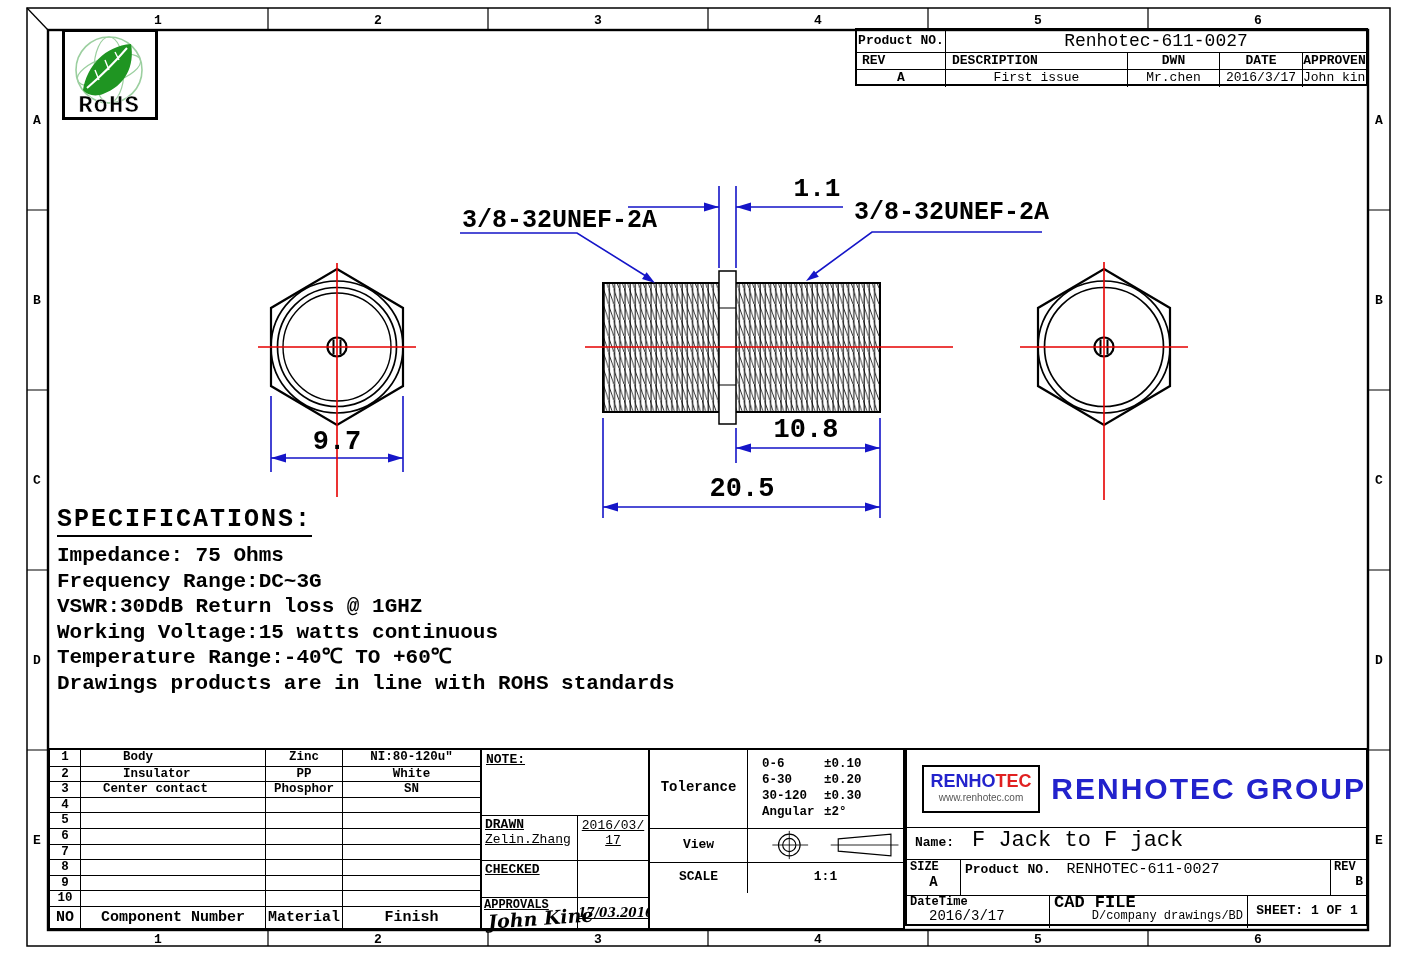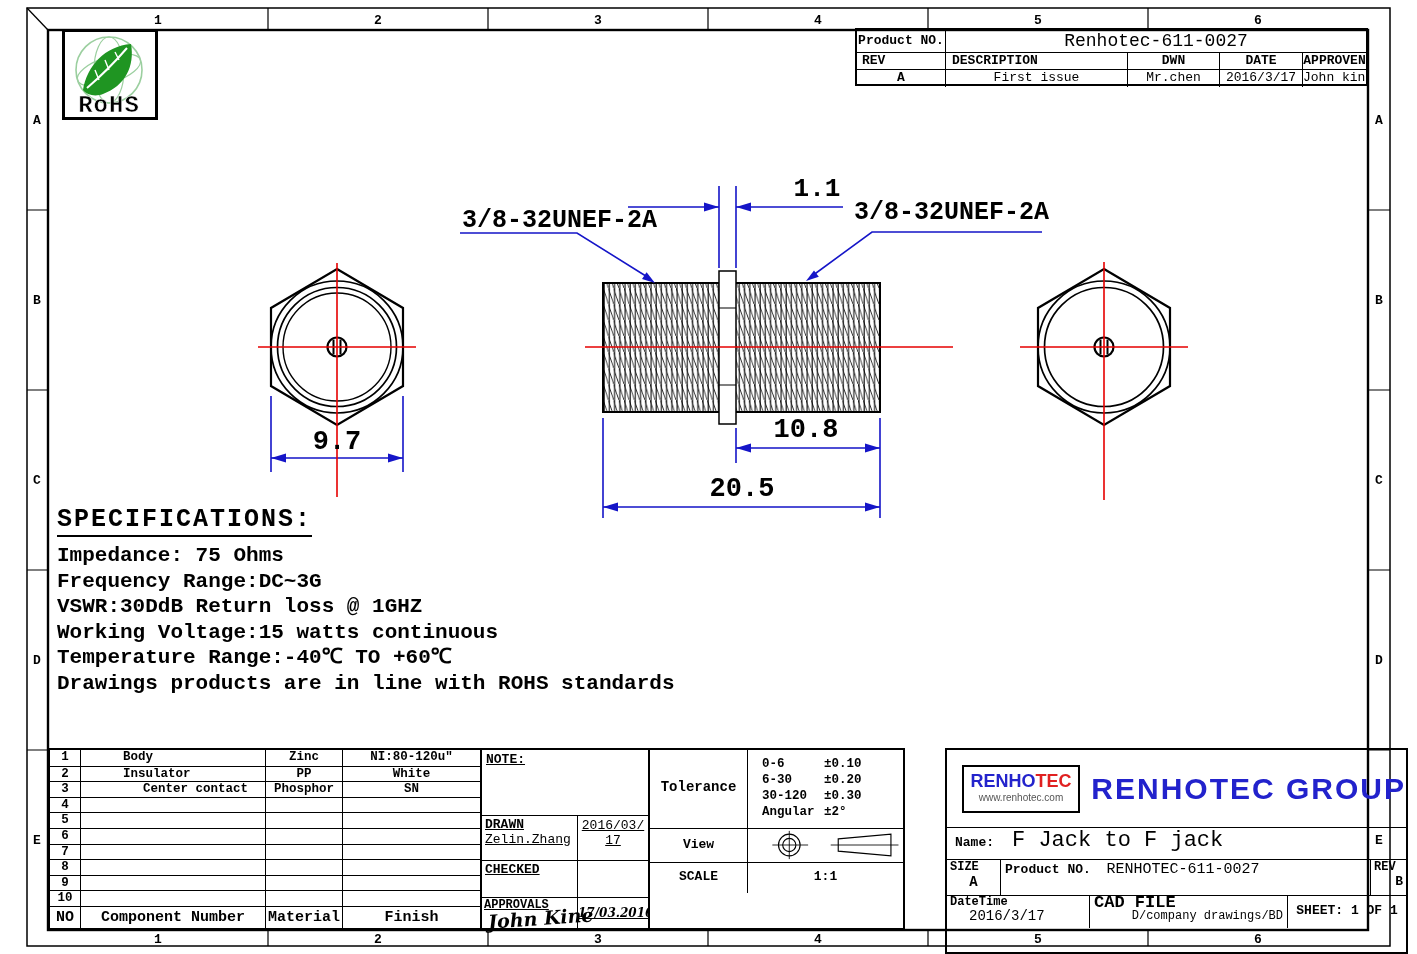--- a/index.html
+++ b/index.html
@@ -197,21 +197,21 @@
       <div class="cell cen bl" style="flex:1;">NI:80-120u″</div>
     </div>
   <div class="row bt" style="height:15.6px;">
       <div class="cell cen" style="width:30px;">2</div>
       <div class="cell bl" style="width:185px;padding-left:42px;">Insulator</div>
       <div class="cell cen bl" style="width:77px;">PP</div>
       <div class="cell cen bl" style="flex:1;">White</div>
     </div>
   <div class="row bt" style="height:15.6px;">
       <div class="cell cen" style="width:30px;">3</div>
-      <div class="cell bl" style="width:185px;padding-left:62px;">Center contact</div>
+      <div class="cell bl" style="width:185px;padding-left:22px;">Center contact</div>
       <div class="cell cen bl" style="width:77px;">Phosphor</div>
       <div class="cell cen bl" style="flex:1;">SN</div>
     </div>
   <div class="row bt" style="height:15.6px;">
       <div class="cell cen" style="width:30px;">4</div>
       <div class="cell bl" style="width:185px;padding-left:42px;"></div>
       <div class="cell cen bl" style="width:77px;"></div>
       <div class="cell cen bl" style="flex:1;"></div>
     </div>
   <div class="row bt" style="height:15.6px;">
@@ -319,21 +319,21 @@
         </g>
       </svg>
     </div>
   </div>
   <div class="row bt" style="height:31px;">
     <div class="cell b cen" style="width:97px;line-height:28px;">SCALE</div>
     <div class="cell b cen bl" style="flex:1;line-height:28px;">1:1</div>
   </div>
 </div>
 
-<div class="abs" style="left:905px;top:748px;width:463px;height:206px;border:2px solid #000;border-left:2px solid #000;margin-left:40px;">
+<div class="abs" style="left:905px;top:748px;width:463px;height:178px;border:2px solid #000;border-left:2px solid #000;">
 
   <div class="row" style="height:77px;align-items:center;">
     <div style="margin-left:15px;width:118px;height:48px;border:2px solid #000;box-sizing:border-box;text-align:center;overflow:hidden;">
       <div class="sans b" style="font-size:18px;line-height:22px;margin-top:3px;letter-spacing:0px;">
         <span style="color:#2323cc;">RENHO</span><span style="color:#e02020;">TEC</span>
       </div>
       <div class="sans" style="font-size:10px;color:#555;line-height:12px;">www.renhotec.com</div>
     </div>
     <div class="sans b" style="flex:1;text-align:right;font-size:30px;color:#2222cc;letter-spacing:2px;">RENHOTEC GROUP</div>
   </div>

